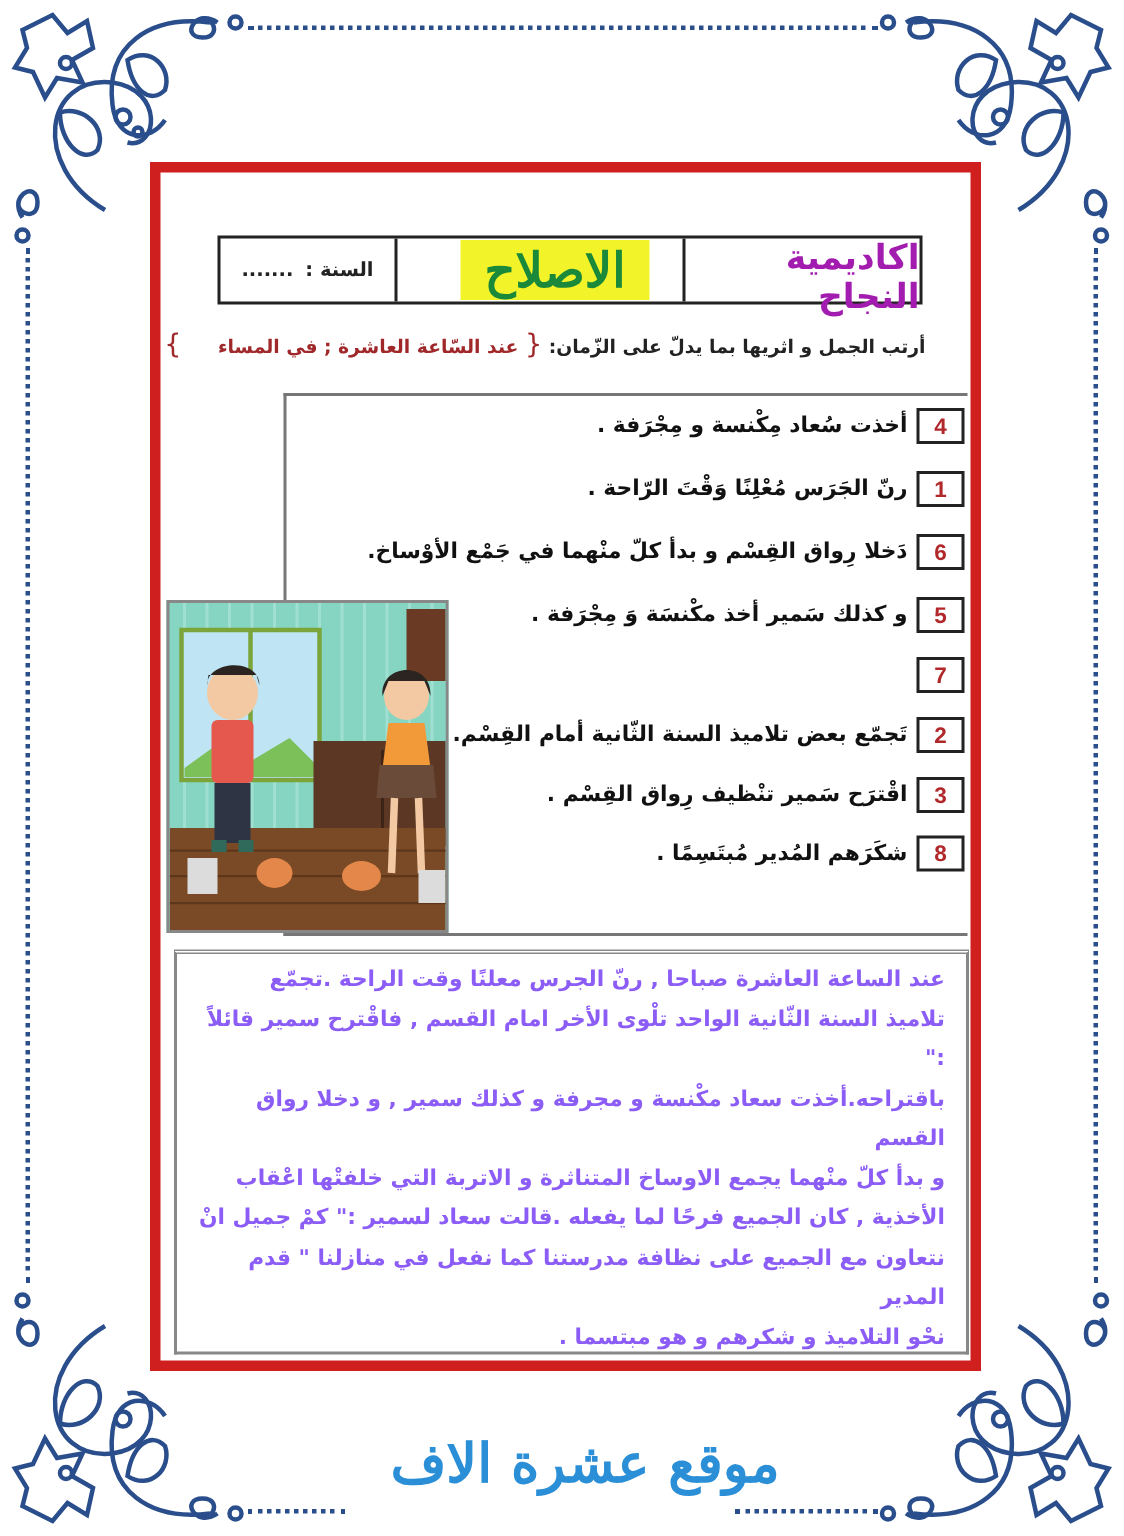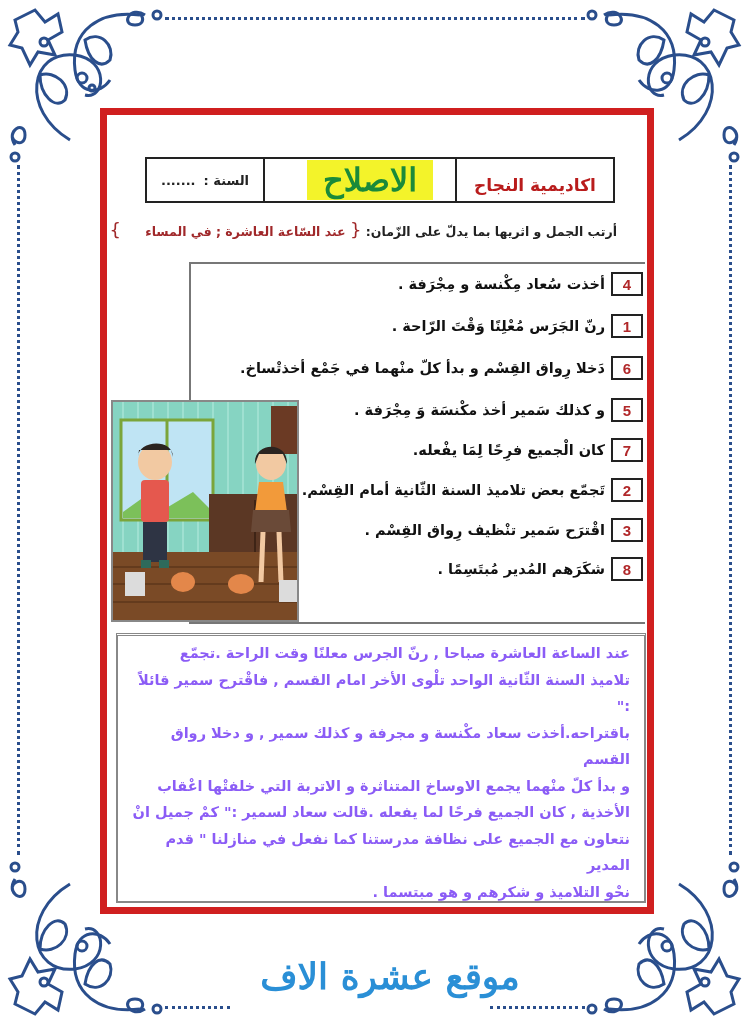--- a/index.html
+++ b/index.html
@@ -20,21 +20,21 @@
     position: absolute; left: 100px; top: 108px; width: 554px; height: 806px;
     border: 7px solid #d01f1f; background: #fff;
   }
 
   .header-table {
     position: absolute; left: 38px; top: 42px; width: 470px; height: 46px;
     border: 2px solid #222; display: flex; direction: rtl;
   }
   .header-table .cell { height: 100%; display: flex; align-items: center; justify-content: center; border-left: 2px solid #222; }
   .header-table .cell:last-child { border-left: none; }
-  .cell-academy { width: 158px; font-size: 17px; font-weight: bold; color: #b91c1c; padding-top: 10px; }
+  .cell-academy { width: 158px; font-size: 23px; font-weight: bold; color: #a21caf; padding-top: 10px; }
   .cell-title { width: 192px; }
   .cell-year { flex: 1; font-size: 13px; font-weight: bold; color: #222; gap: 8px; }
   .title-badge { background: #f3f32a; color: #1a8a3a; font-size: 32px; font-weight: bold; padding: 0 16px; line-height: 40px; font-family: "DejaVu Serif", serif; margin-left: 20px; }
 
   .instruction {
     position: absolute; left: 30px; top: 104px; width: 480px; direction: rtl;
     font-size: 12.5px; font-weight: bold; color: #222; white-space: nowrap;
   }
   .instruction .hint { color: #a0282a; margin-left: 20px; }
   .instruction .brace { color: #a0282a; font-size: 18px; font-weight: normal; }
@@ -167,29 +167,28 @@
     <div class="sentence" style="top:8px;">
       <span class="num-box">4</span>
       <span>أخذت سُعاد مِكْنسة و مِجْرَفة .</span>
     </div>
     <div class="sentence" style="top:50px;">
       <span class="num-box">1</span>
       <span>رنّ الجَرَس مُعْلِنًا وَقْتَ الرّاحة .</span>
     </div>
     <div class="sentence" style="top:92px;">
       <span class="num-box">6</span>
-      <span>دَخلا رِواق القِسْم و بدأ كلّ منْهما في جَمْع أخذتْساخ.</span>
+      <span>دَخلا رِواق القِسْم و بدأ كلّ منْهما في جَمْع الأوْساخ.</span>
     </div>
     <div class="sentence" style="top:134px;">
       <span class="num-box">5</span>
       <span>و كذلك سَمير أخذ مكْنسَة وَ مِجْرَفة .</span>
     </div>
     <div class="sentence" style="top:174px;">
       <span class="num-box">7</span>
-      <span>كان الْجميع فرِحًا لِمَا يفْعله.</span>
     </div>
     <div class="sentence" style="top:214px;">
       <span class="num-box">2</span>
       <span>تَجمّع بعض تلاميذ السنة الثّانية أمام القِسْم.</span>
     </div>
     <div class="sentence" style="top:254px;">
       <span class="num-box">3</span>
       <span>اقْترَح سَمير تنْظيف رِواق القِسْم .</span>
     </div>
     <div class="sentence" style="top:293px;">

